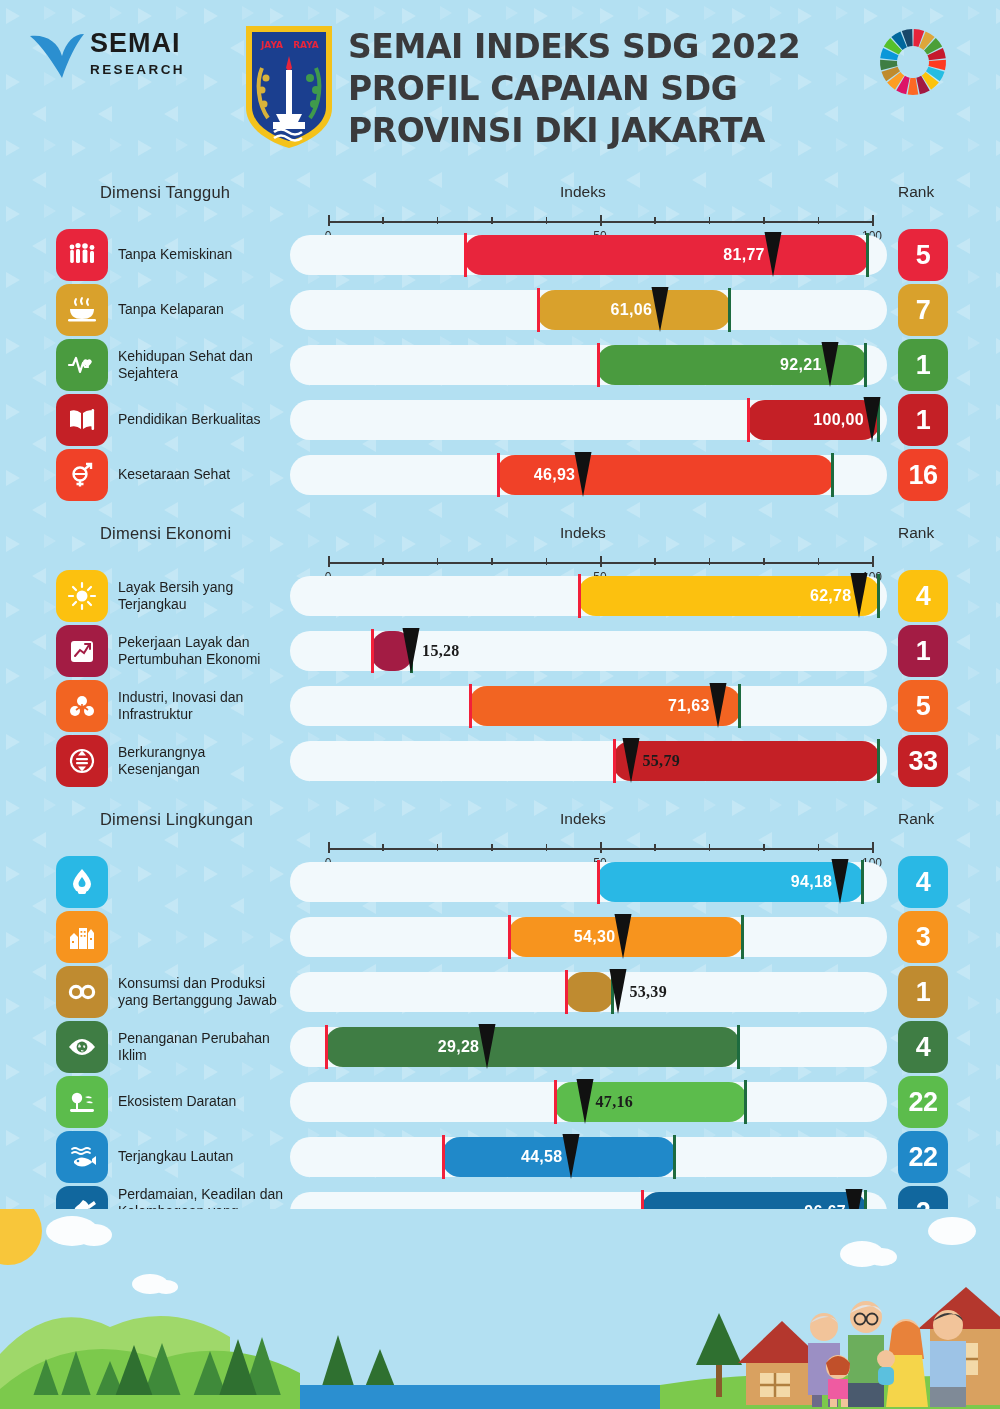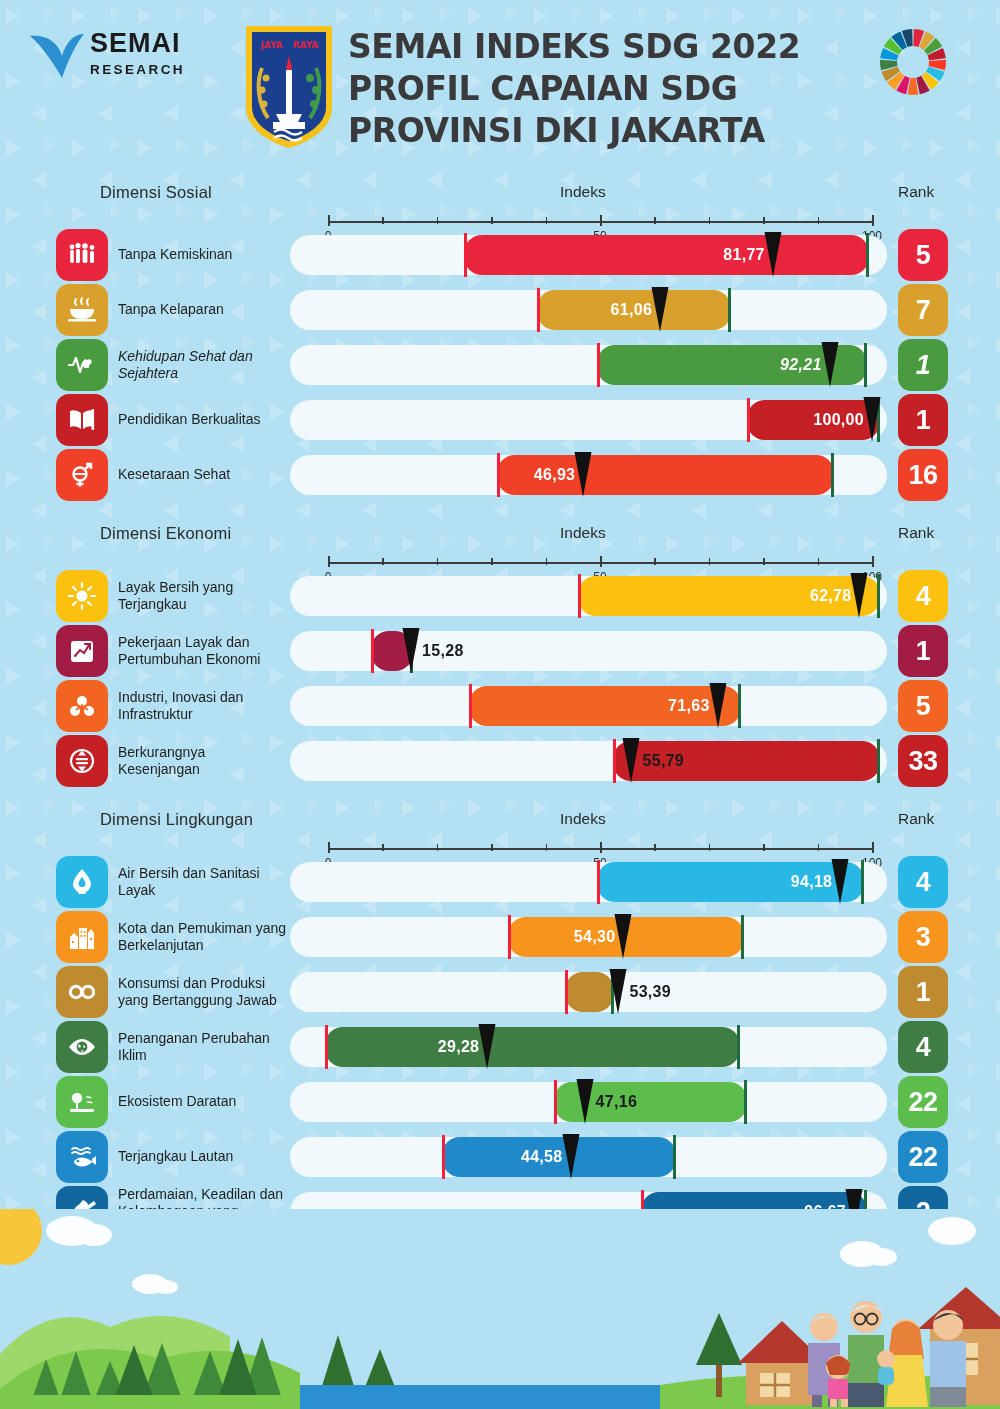--- a/index.html
+++ b/index.html
@@ -96,21 +96,21 @@
   .track {
     position: absolute; left: 290px; top: 6px; width: 597px; height: 40px;
     background: #f2f9fc; border-radius: 20px;
   }
   .bar { position: absolute; top: 0; height: 40px; border-radius: 18px; }
   .bar-val {
     position: absolute; top: 0; height: 40px; display: flex; align-items: center;
     color: #ffffff; font-weight: bold; font-size: 16px; letter-spacing: .3px;
     white-space: nowrap;
   }
-  .bar-val.outside { color: #1b1b1b; }
+  .bar-val.outside { color: #1b1b1b; font-family: Liberation Serif, serif; }
   .lim {
     position: absolute; top: -2px; width: 3px; height: 44px;
   }
   .lim.min { background: #f2203a; }
   .lim.max { background: #1d6b3f; }
   .marker {
     position: absolute; top: -3px; width: 19px; height: 46px;
     transform: translateX(-50%);
   }
   .marker svg { display: block; }
@@ -211,21 +211,21 @@
             <path d="M-10.508097581604785 -12.0656489761418 L-21.67295126205987 -24.885401013292462 A33 33 0 0 1 -12.61603181737389 -30.493208115628136 L-6.116863911454008 -14.784585753031823 A16 16 0 0 0 -10.508097581604785 -12.0656489761418 Z" fill="#00689d"></path>
             <path d="M-5.439894038946756 -15.046845278829432 L-11.219781455327684 -31.034118387585703 A33 33 0 0 1 -0.7486820079018028 -32.991506107649045 L-0.3629973371645105 -15.995881749163173 A16 16 0 0 0 -5.439894038946756 -15.046845278829432 Z" fill="#19486a"></path>
           </g>
       </g>
 
     </svg>
   </div>
 
   <div id="dims-host">
       <div class="dim" style="top: 183px; height: 321px;">
-        <div class="dim-title">Dimensi Sosial</div>
+        <div class="dim-title">Dimensi Tangguh</div>
         <div class="idx-title">Indeks</div>
         <div class="rank-title">Rank</div>
         <div class="axis">
           <div class="axis-line"></div>
           <div class="tick major" style="left: 0px;"></div>
           <div class="tick minor" style="left: 54.4px;"></div>
           <div class="tick minor" style="left: 108.8px;"></div>
           <div class="tick minor" style="left: 163.2px;"></div>
           <div class="tick minor" style="left: 217.6px;"></div>
           <div class="tick major" style="left: 272px;"></div>
@@ -284,21 +284,21 @@
             <div class="lim max" style="left: 437.56px;"></div>
             <div class="bar-val" style="left: 292.166px; width: 70px; justify-content: flex-end;">61,06</div>
             <div class="marker" style="left: 370.166px;">
               <svg width="19" height="46" viewBox="0 0 19 46">
                 <path d="M1 0 H18 L9.5 45 Z" fill="#111111"></path>
               </svg>
             </div>
           </div>
           <div class="rank-box" style="background: rgb(217, 161, 44);">7</div>
         </div>
-        <div class="row" style="top: 156px; font-style: italic;">
+        <div class="row" style="top: 156px;">
           <div class="icon-box" style="background: rgb(74, 155, 63);">
             <svg width="30" height="30" viewBox="0 0 30 30">
               <g fill="none" stroke="#fff" stroke-width="2.2" stroke-linecap="round" stroke-linejoin="round">
                 <path d="M2 15 h4 l3 -7 l4 14 l3 -9 l2 4 h3"></path>
               </g>
               <path d="M24 10 a2.6 2.6 0 0 0 -3.6 0 a2.6 2.6 0 0 0 -3.6 0 a2.6 2.6 0 0 0 0 3.6 l3.6 3.8 l3.6 -3.8 a2.6 2.6 0 0 0 0 -3.6Z" fill="#fff"></path>
             </svg>
           </div>
           <div class="goal-label">Kehidupan Sehat dan Sejahtera</div>
           <div class="track">
@@ -516,21 +516,20 @@
             <svg width="30" height="30" viewBox="0 0 30 30">
               <g fill="#fff">
                 <path d="M15 2 q9 10 9 15 a9 9 0 0 1 -18 0 q0 -5 9 -15Z"></path>
               </g>
               <g fill="#29b8e5">
                 <path d="M15 10 q3.5 4.5 3.5 6.5 a3.5 3.5 0 0 1 -7 0 q0 -2 3.5 -6.5Z"></path>
               </g>
               <rect x="11" y="23" width="8" height="4" rx="1.4" fill="#fff"></rect>
             </svg>
           </div>
-          <div class="goal-label">Air Bersih dan Sanitasi Layak</div>
           <div class="track">
             <div class="bar" style="left: 307.28px; width: 266.56px; background: rgb(41, 184, 229);"></div>
             <div class="lim min" style="left: 307.28px;"></div>
             <div class="lim max" style="left: 570.84px;"></div>
             <div class="bar-val" style="left: 472.339px; width: 70px; justify-content: flex-end;">94,18</div>
             <div class="marker" style="left: 550.339px;">
               <svg width="19" height="46" viewBox="0 0 19 46">
                 <path d="M1 0 H18 L9.5 45 Z" fill="#111111"></path>
               </svg>
             </div>
@@ -550,21 +549,20 @@
               <g fill="#f7941e">
                 <rect x="13.5" y="9" width="1.8" height="1.8"></rect>
                 <rect x="16.8" y="9" width="1.8" height="1.8"></rect>
                 <rect x="13.5" y="13" width="1.8" height="1.8"></rect>
                 <rect x="16.8" y="13" width="1.8" height="1.8"></rect>
                 <rect x="5" y="19" width="2" height="2"></rect>
                 <rect x="23" y="16" width="2" height="2"></rect>
               </g>
             </svg>
           </div>
-          <div class="goal-label">Kota dan Pemukiman yang Berkelanjutan</div>
           <div class="track">
             <div class="bar" style="left: 217.52px; width: 236.64px; background: rgb(247, 148, 30);"></div>
             <div class="lim min" style="left: 217.52px;"></div>
             <div class="lim max" style="left: 451.16px;"></div>
             <div class="bar-val" style="left: 255.392px; width: 70px; justify-content: flex-end;">54,30</div>
             <div class="marker" style="left: 333.392px;">
               <svg width="19" height="46" viewBox="0 0 19 46">
                 <path d="M1 0 H18 L9.5 45 Z" fill="#111111"></path>
               </svg>
             </div>

